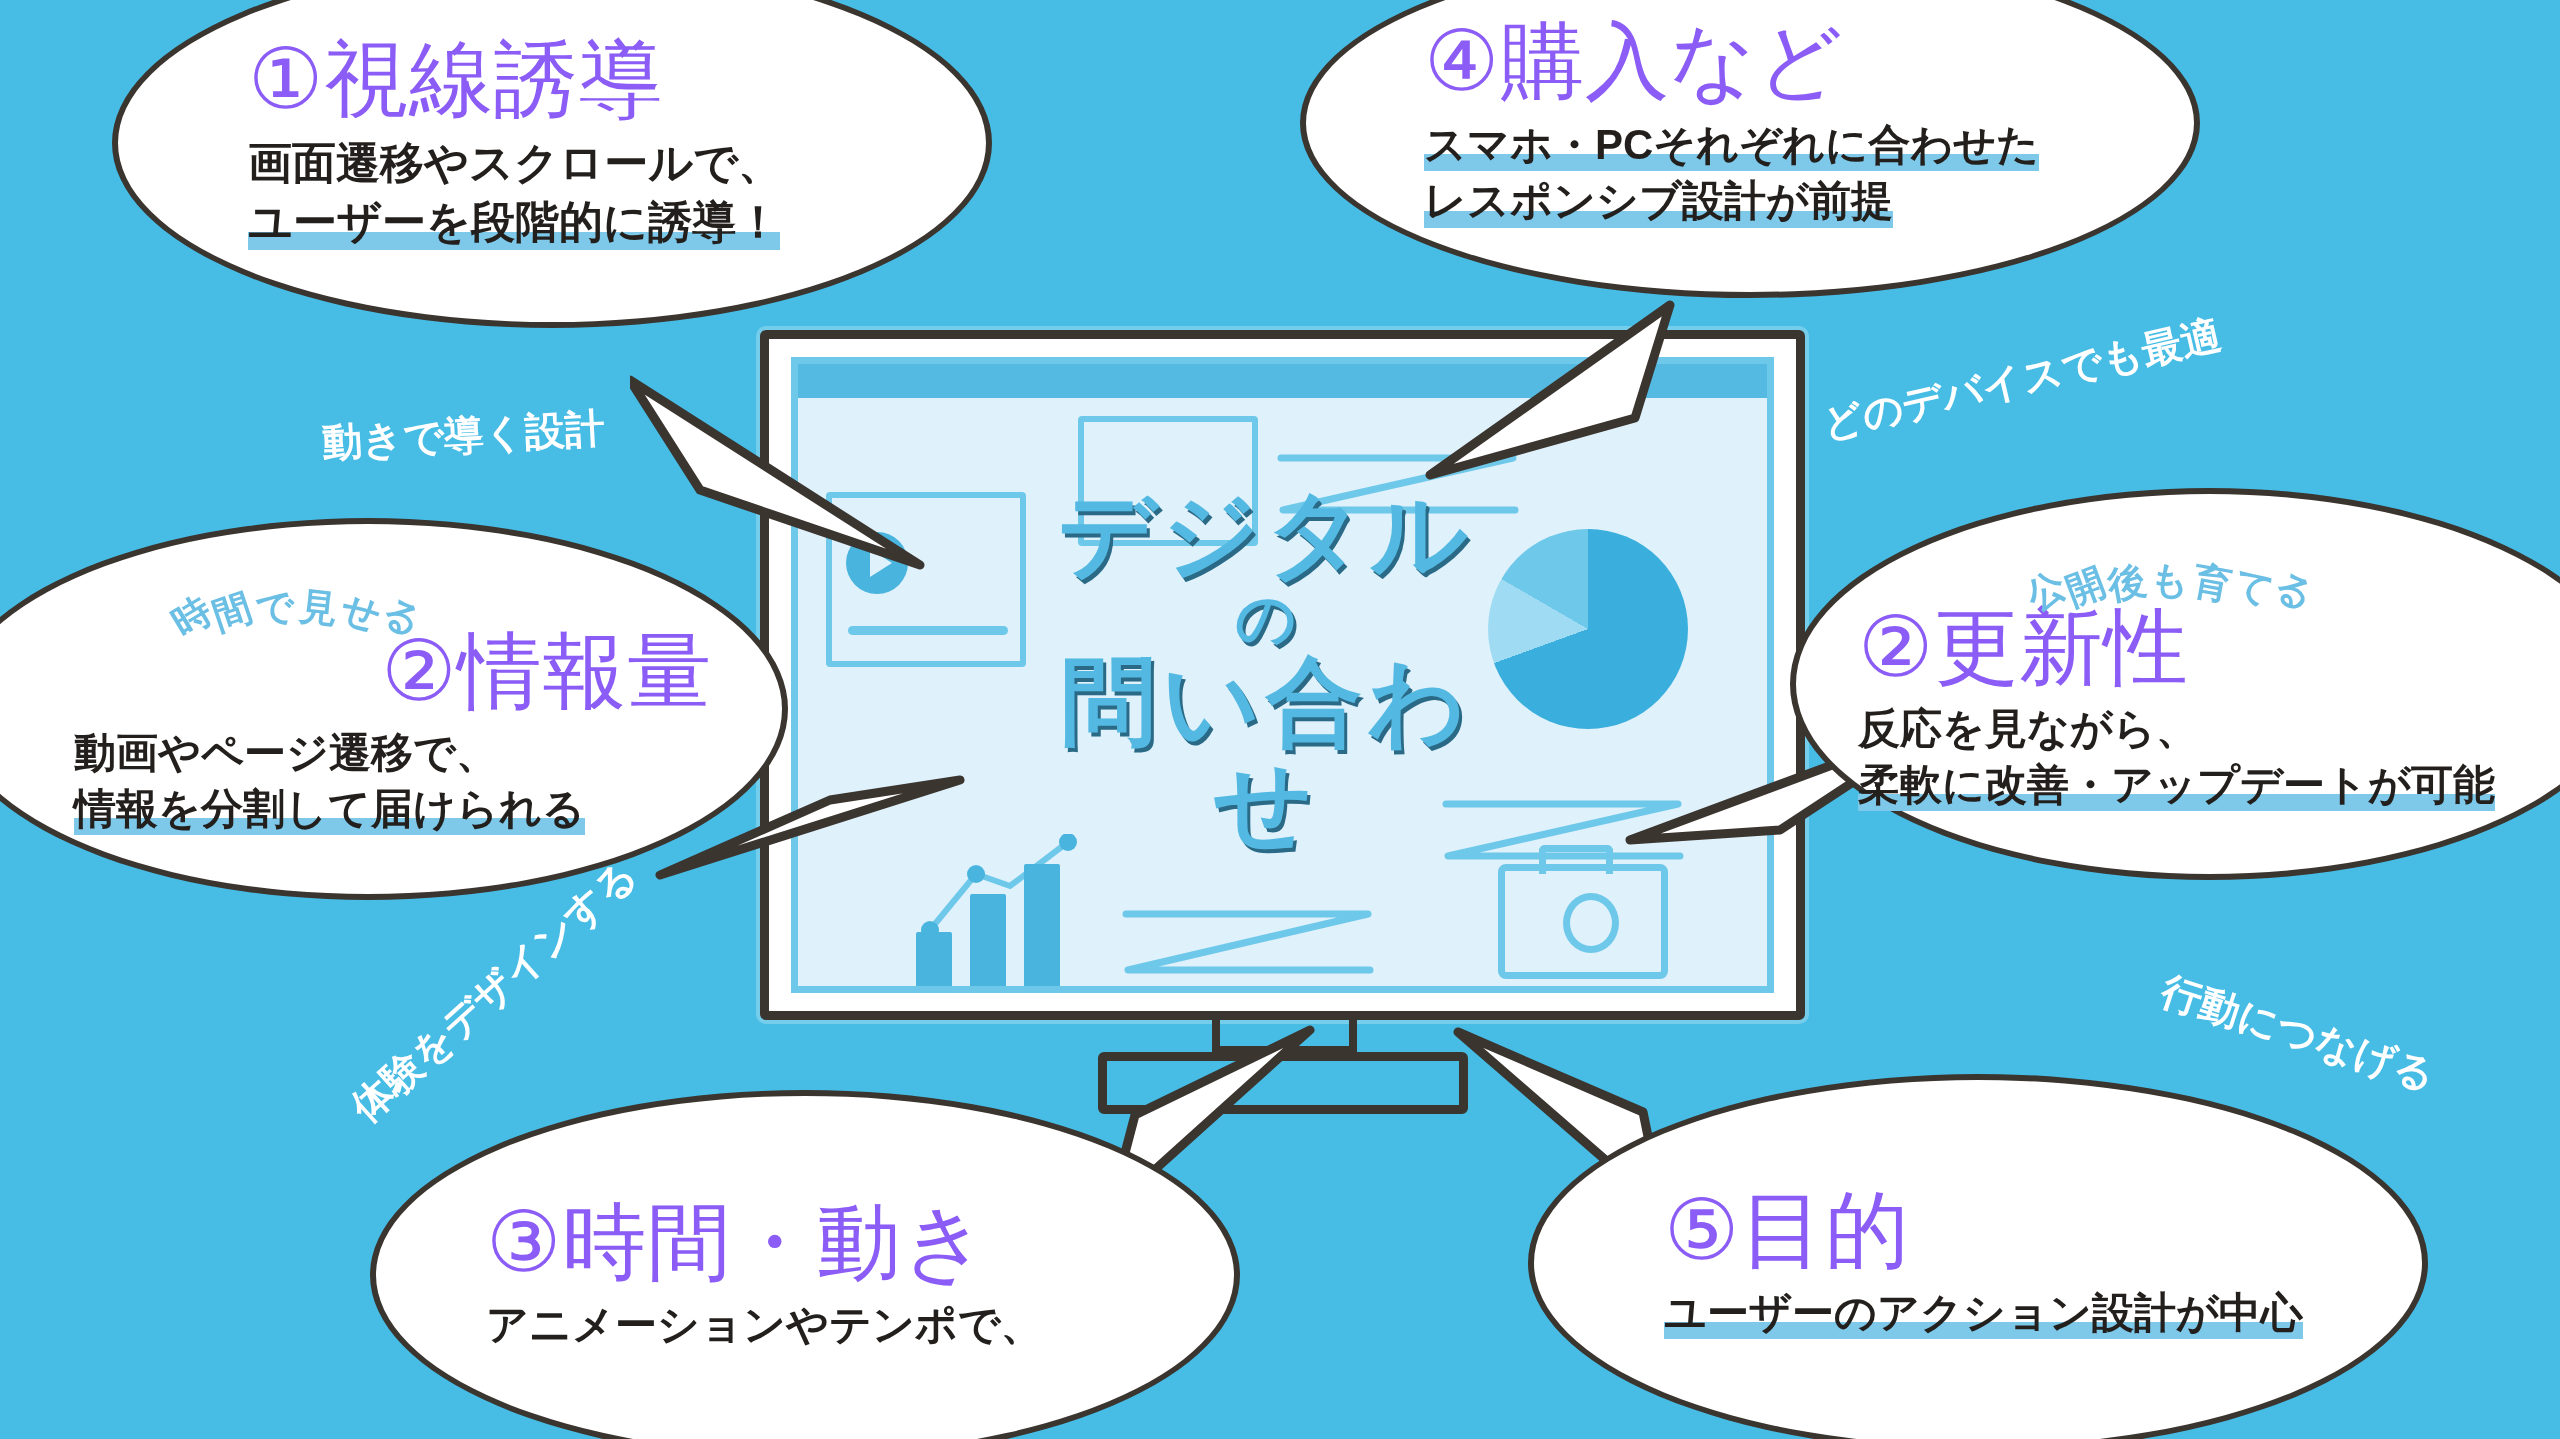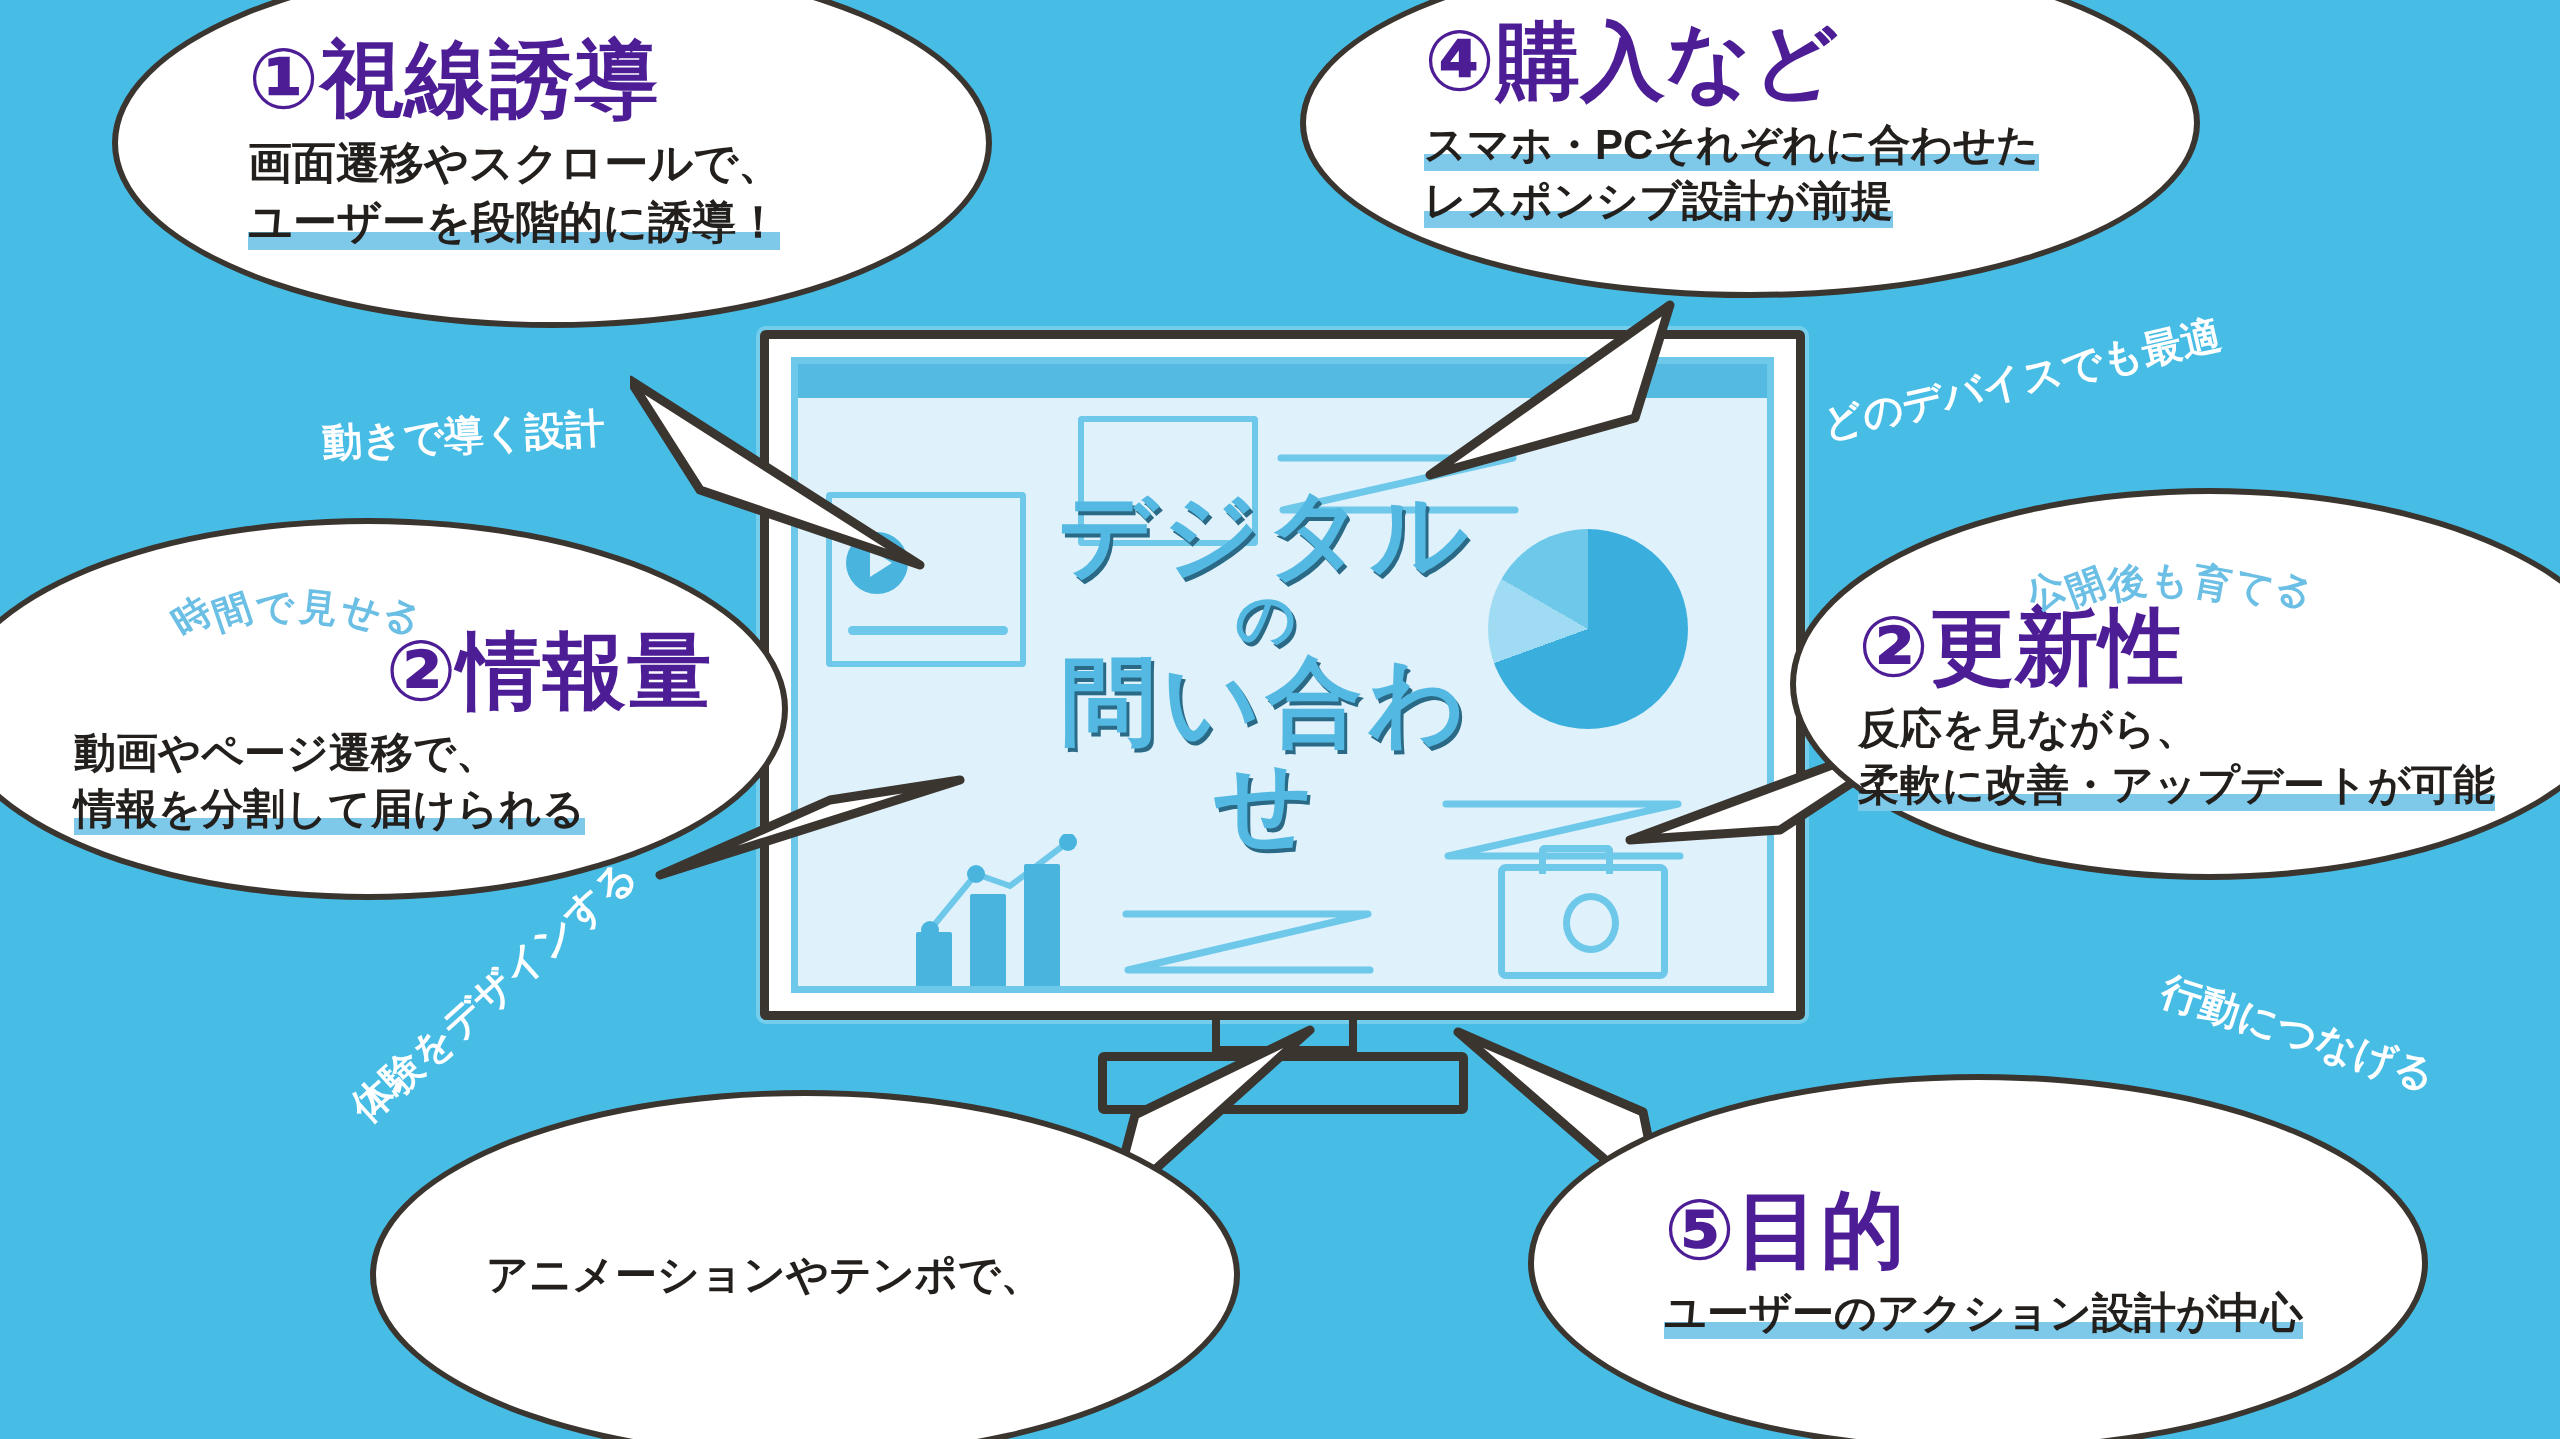--- a/index.html
+++ b/index.html
@@ -41,21 +41,21 @@
   .base{ position:absolute; left:338px; top:722px; width:370px; height:62px; border:9px solid #3b3530; border-radius:6px;}
 
   
   .bubble{
     position:absolute; background:#fff; border:6px solid #3b3530;
     border-radius:50% / 50%;
     display:flex; flex-direction:column; justify-content:center;
   }
   .bub-inner{ padding:0 70px; }
   .title{
-    font-weight:700; color:#4c1d95; letter-spacing:.01em;
+    font-weight:400; color:#8b5cf6; letter-spacing:.01em;
     line-height:1.08; white-space:nowrap;
   }
   .body-line{ color:#221f1c; font-weight:600; line-height:1.34; white-space:nowrap; }
   .hl{ background:linear-gradient(transparent 66%, #7ec8ea 66%, #7ec8ea 96%, transparent 96%);text-align:right; }
 
   
   .mini-blue{ color:#6bbfe4; font-weight:800; white-space:nowrap; }
   .mini-blue span{ display:inline-block; }
 
   
@@ -183,20 +183,23 @@
       <div class="body-line" style="font-size:42px;">反応を見ながら、</div>
       <div class="body-line hl" style="font-size:42px;display:inline-block;">柔軟に改善・アップデートが可能</div>
     </div>
   </div>
 
   <svg class="tail" style="left:1080px;top:1020px;" width="240" height="200" viewBox="0 0 240 200">
     <polygon points="230,10 30,190 55,95" fill="#ffffff" stroke="#3b3530" stroke-width="9" stroke-linejoin="round"></polygon>
   </svg>
   <div class="bubble" style="left:370px;top:1090px;width:870px;height:370px;">
     <div class="bub-inner" style="padding-left:110px;">
+      <div class="title" style="font-size:84px;margin-bottom:10px;">
+        <span>③</span><span>時間・動き</span>
+      </div>
       <div class="body-line" style="font-size:42px;">アニメーションやテンポで、</div>
     </div>
   </div>
 
   <svg class="tail" style="left:1448px;top:1020px;" width="240" height="200" viewBox="0 0 240 200">
     <polygon points="10,12 215,190 195,92" fill="#ffffff" stroke="#3b3530" stroke-width="9" stroke-linejoin="round"></polygon>
   </svg>
   <div class="bubble" style="left:1528px;top:1074px;width:900px;height:378px;">
     <div class="bub-inner" style="padding-left:130px;">
       <div class="title" style="font-size:84px;margin-bottom:10px;">

